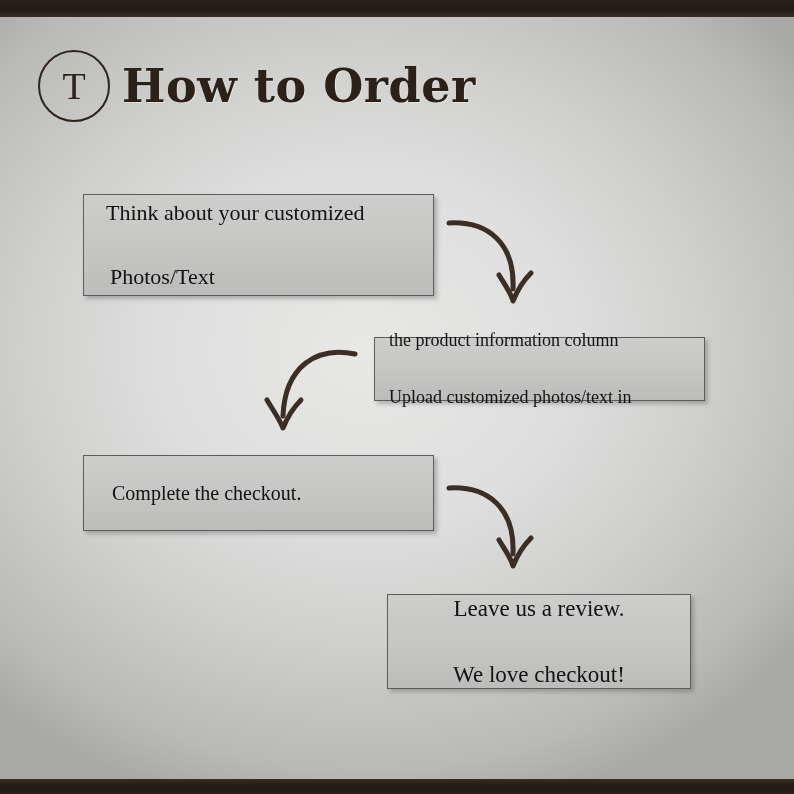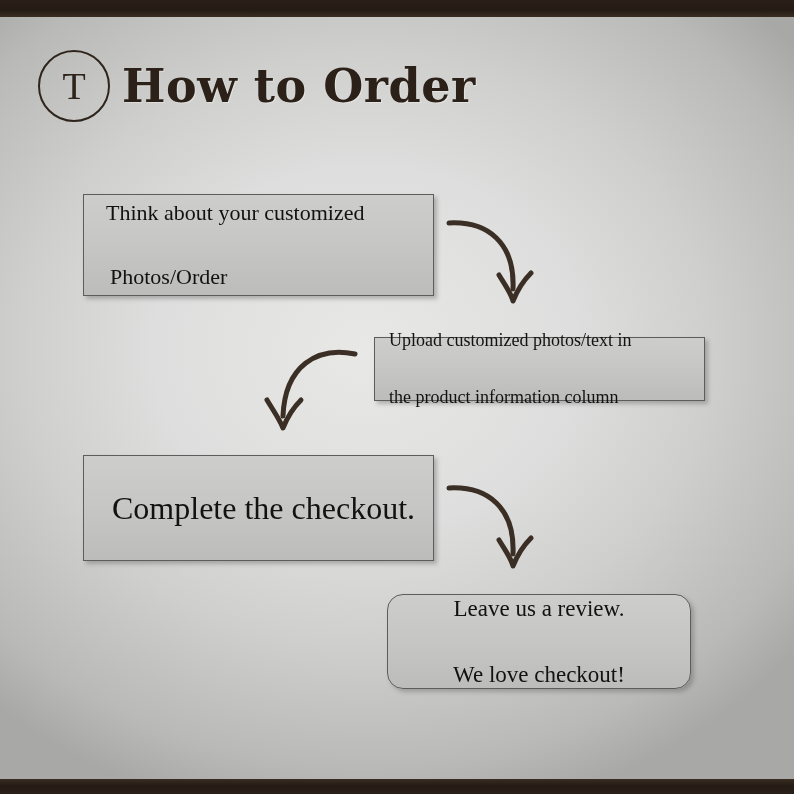--- a/index.html
+++ b/index.html
@@ -109,35 +109,34 @@
     height: 64px;
     padding: 0 0 0 14px;
     font-size: 18px;
     line-height: 1.4;
   }
 
   #box3 {
     left: 83px;
     top: 455px;
     width: 351px;
-    height: 106px;
+    height: 76px;
     padding: 0 0 0 28px;
-    font-size: 32px;
+    font-size: 20px;
   }
 
   #box4 {
     left: 387px;
     top: 594px;
     width: 304px;
     height: 95px;
     font-size: 23px;
     line-height: 1.45;
     align-items: center;
     text-align: center;
-    border-radius: 16px;
   }
 
   
   .arrow {
     position: absolute;
     pointer-events: none;
   }
   #arrow1 { left: 443px; top: 213px; }
   #arrow2 { left: 255px; top: 344px; }
   #arrow3 { left: 443px; top: 478px; }
@@ -154,33 +153,33 @@
 
   <div class="header">
     <div class="logo-circle">
       <span>T</span>
     </div>
     <div class="title">How to Order</div>
   </div>
 
   <div class="box" id="box1">
     <div class="line">Think about your customized</div>
-    <div class="line second">Photos/Order</div>
+    <div class="line second">Photos/Text</div>
   </div>
 
   <div class="arrow" id="arrow1">
     <svg width="110" height="110" viewBox="0 0 110 110" xmlns="http://www.w3.org/2000/svg">
       <path d="M6 10 C 45 8, 72 30, 70 76" stroke="#3b2f25" stroke-width="5" stroke-linecap="round" fill="none"></path>
       <path d="M56 62 C 62 72, 68 80, 70 88 C 74 78, 80 68, 88 60" stroke="#3b2f25" stroke-width="5" stroke-linecap="round" stroke-linejoin="round" fill="none"></path>
     </svg>
   </div>
 
   <div class="box" id="box2">
+    <div class="line">the product information column</div>
     <div class="line">Upload customized photos/text in</div>
-    <div class="line">the product information column</div>
   </div>
 
   <div class="arrow" id="arrow2">
     <svg width="110" height="100" viewBox="0 0 110 100" xmlns="http://www.w3.org/2000/svg">
       <path d="M100 10 C 62 2, 30 22, 28 72" stroke="#3b2f25" stroke-width="5" stroke-linecap="round" fill="none"></path>
       <path d="M12 56 C 18 66, 25 76, 28 84 C 32 74, 38 64, 46 56" stroke="#3b2f25" stroke-width="5" stroke-linecap="round" stroke-linejoin="round" fill="none"></path>
     </svg>
   </div>
 
   <div class="box" id="box3">

